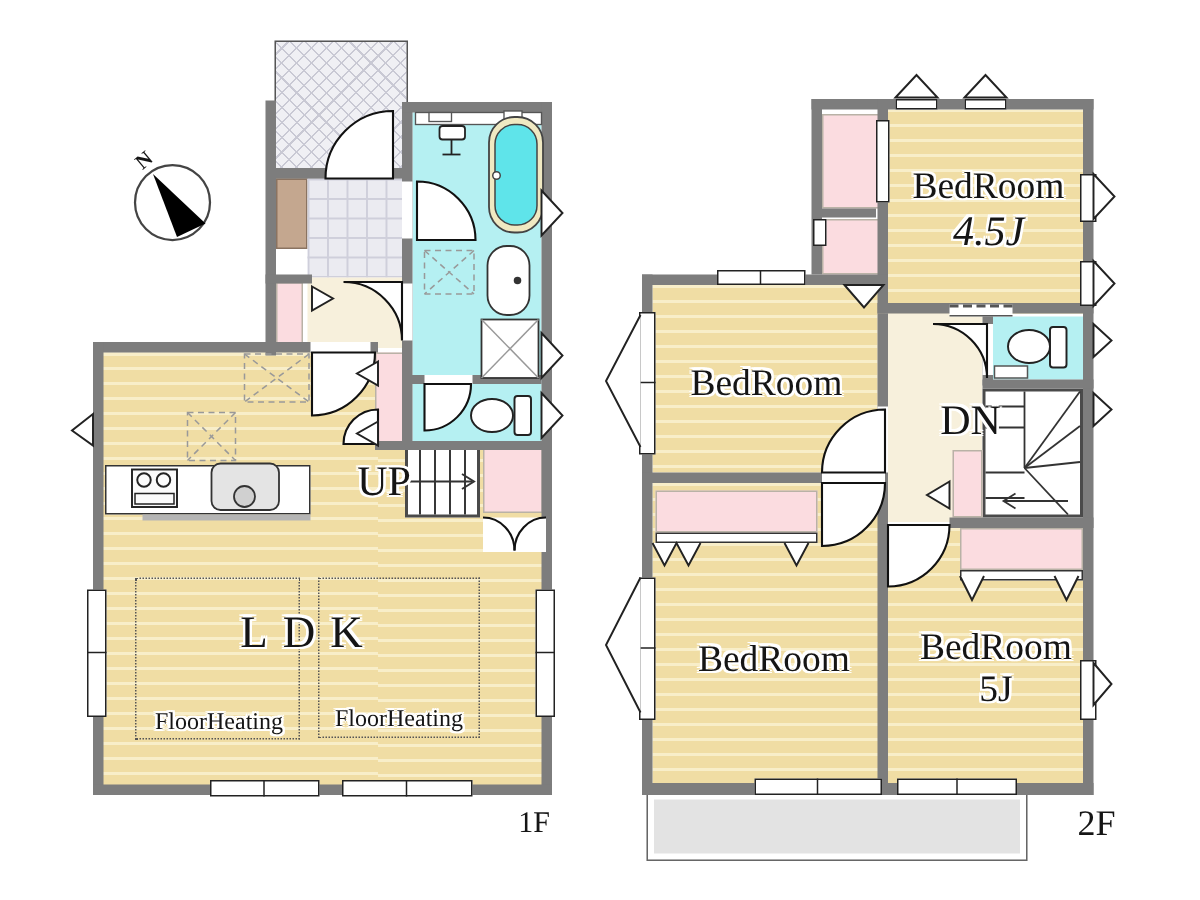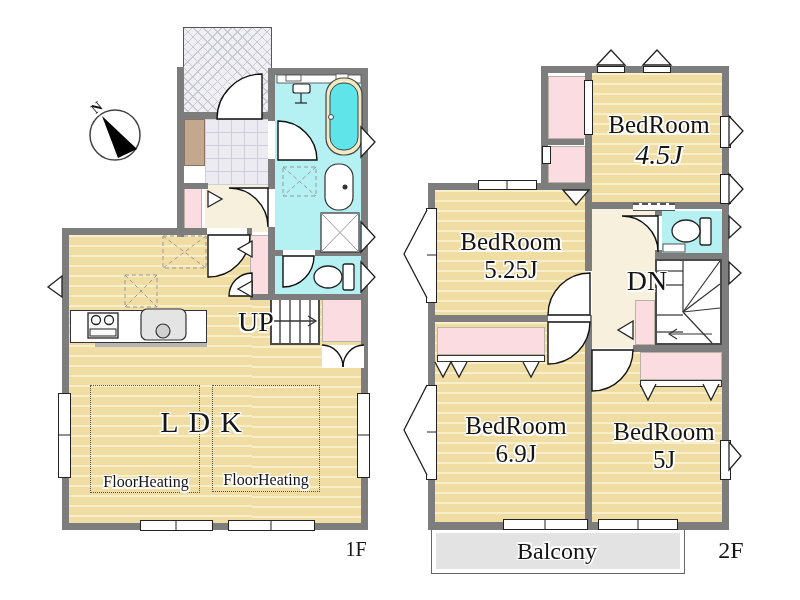--- a/index.html
+++ b/index.html
@@ -300,27 +300,24 @@
   <div class="lbl" style="left:266px;top:480px;font-size:16px;">FloorHeating</div>
   <div class="lbl" style="left:256px;top:322px;font-size:28px;">UP</div>
   <div class="lbl" style="left:356px;top:549px;font-size:20px;">1F</div>
 
   <div class="lbl lbl2" style="left:659px;top:141px;">
     <span style="font-size:25px;">BedRoom</span>
     <span style="font-size:28px;font-style:italic;">4.5J</span>
   </div>
   <div class="lbl lbl2" style="left:511px;top:256px;">
     <span style="font-size:25px;">BedRoom</span>
-    <span style="font-size:25px;">5.25J</span>
   </div>
   <div class="lbl lbl2" style="left:516px;top:440px;">
     <span style="font-size:25px;">BedRoom</span>
-    <span style="font-size:25px;">6.9J</span>
   </div>
   <div class="lbl lbl2" style="left:664px;top:446px;">
     <span style="font-size:25px;">BedRoom</span>
     <span style="font-size:25px;">5J</span>
   </div>
   <div class="lbl" style="left:647px;top:281px;font-size:28px;">DN</div>
-  <div class="lbl" style="left:557px;top:551px;font-size:24px;">Balcony</div>
   <div class="lbl" style="left:731px;top:550px;font-size:24px;">2F</div>
 
 </div>
 
 </body></html>

